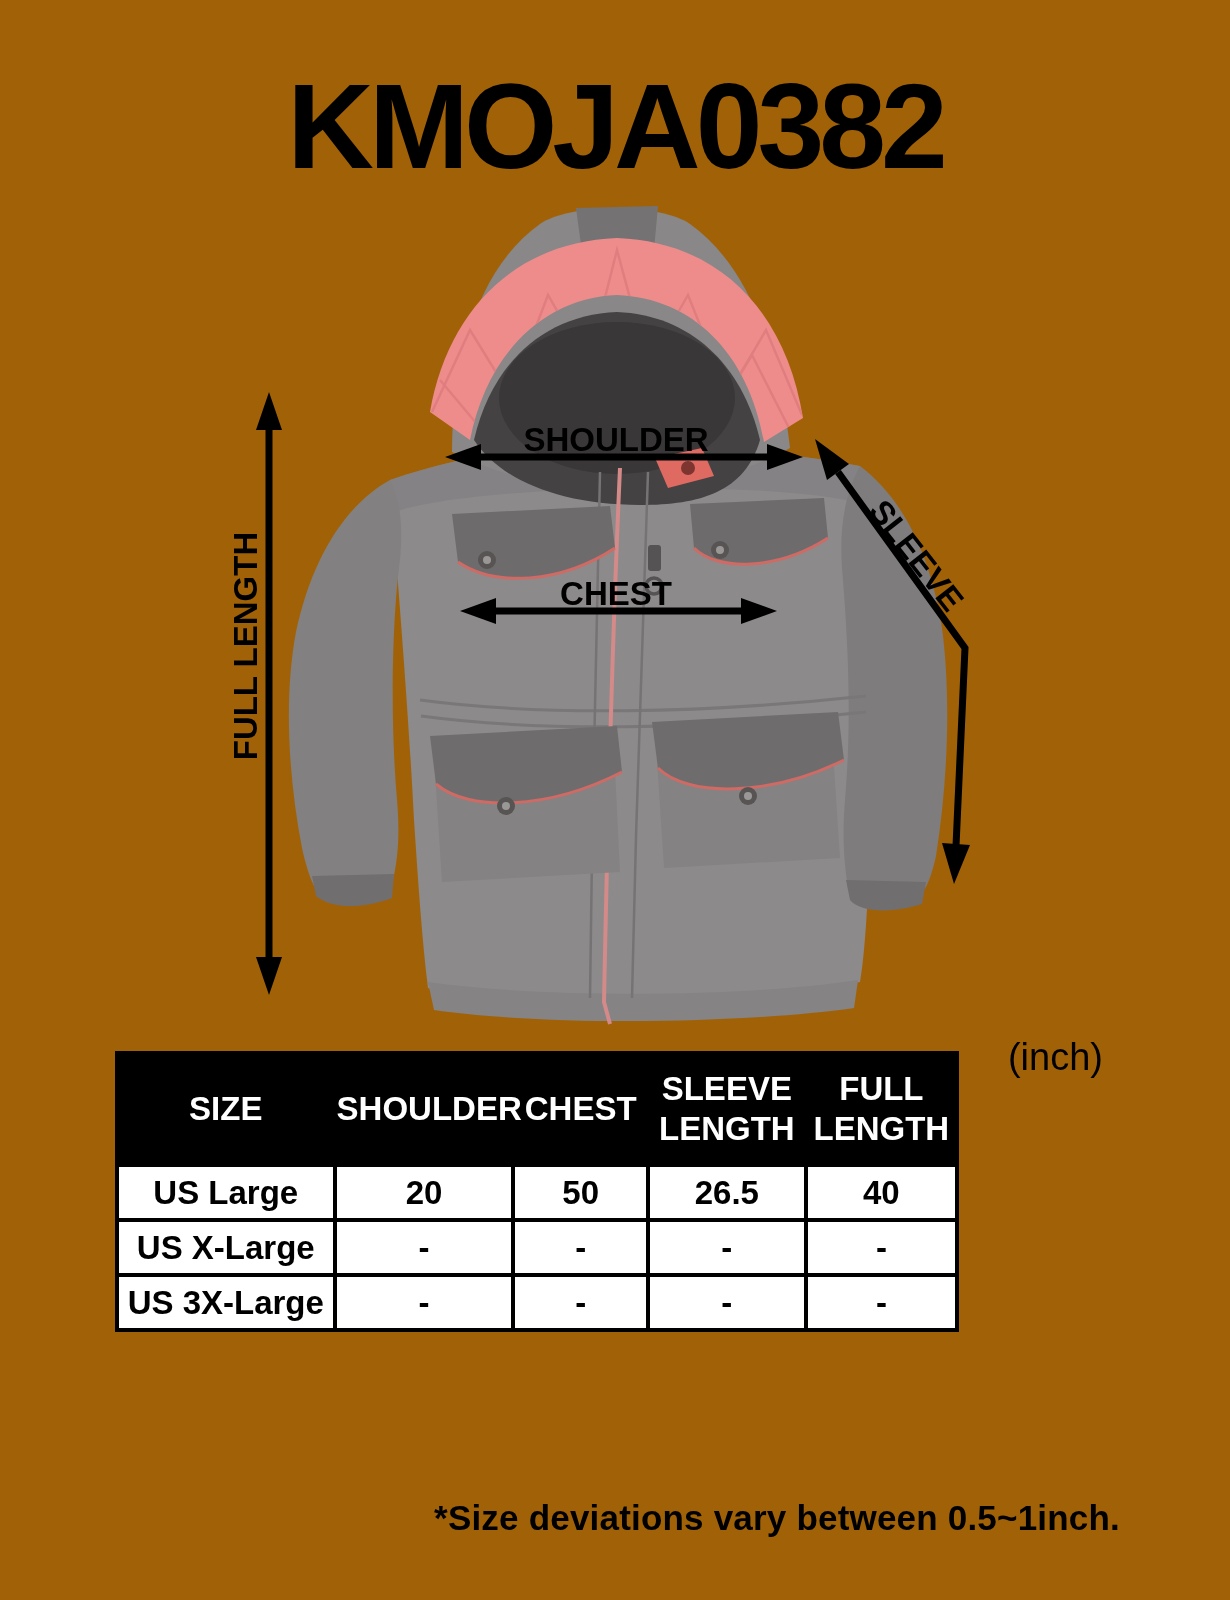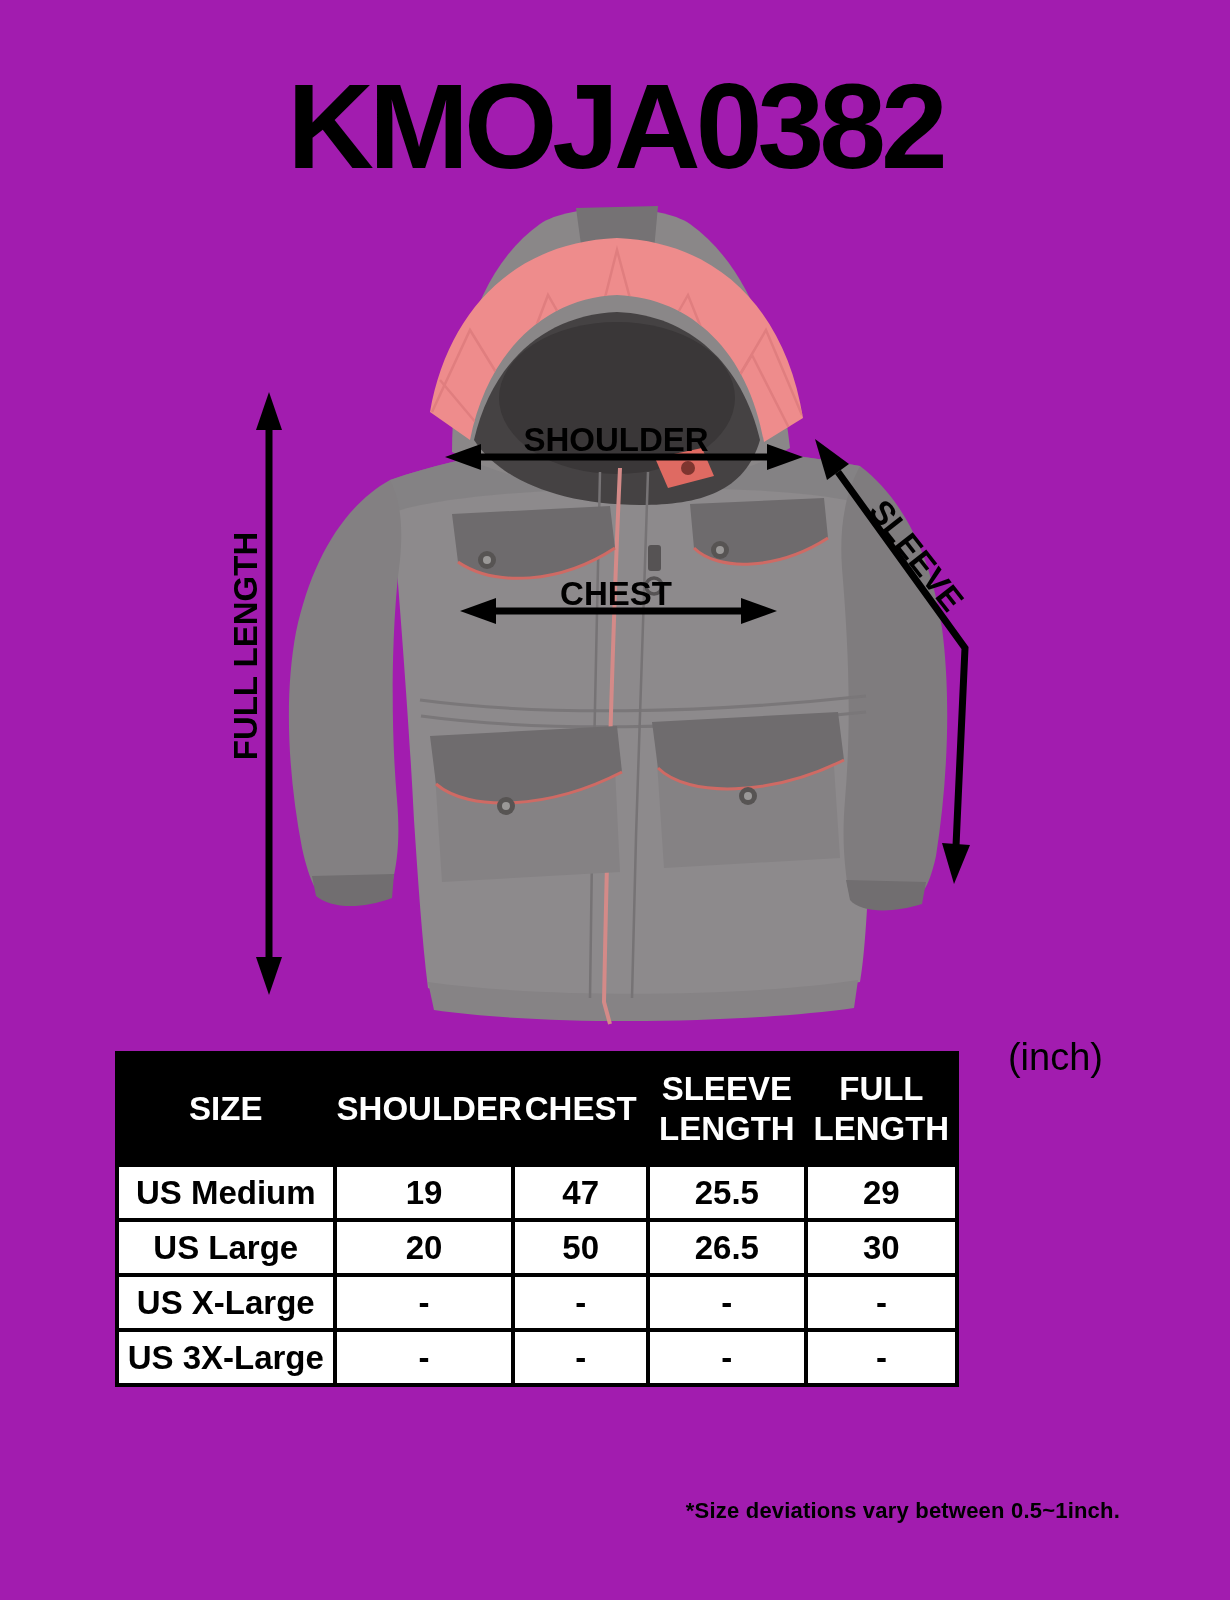--- a/index.html
+++ b/index.html
@@ -1,20 +1,20 @@
 <!DOCTYPE html>
 <html><head>
 <meta charset="utf-8">
 <style>
   * { margin:0; padding:0; box-sizing:border-box; }
   html,body { background:#ffffff; }
   .page {
     position:relative;
     width:1230px; height:1600px;
-    background:#a21caf;
+    background:#a16207;
     font-family:"Liberation Sans", sans-serif;
     overflow:hidden;
     color:#000;
   }
   .title {
     position:absolute;
     top:66px; left:50%;
     transform:translateX(-50%);
     font-size:120px;
     font-weight:bold;
@@ -64,21 +64,21 @@
     color:#ffffff;
     height:112px;
     white-space:pre-line;
     line-height:1.2;
   }
   .size-table tbody tr { height:55px; }
   .size-table tbody td, .size-table tbody th { color:#000; background:#fff; }
   .footnote {
     position:absolute;
     right:110px; top:1498px;
-    font-size:22px; font-weight:bold;
+    font-size:35px; font-weight:bold;
     letter-spacing:0.2px;
     white-space:nowrap;
   }
 </style>
 </head>
 <body>
 
 <div class="page">
 
   <h1 class="title">KMOJA0382</h1>
@@ -212,32 +212,25 @@
         <th>SHOULDER</th>
         <th>CHEST</th>
         <th>SLEEVE
 LENGTH</th>
         <th>FULL
 LENGTH</th>
       </tr>
     </thead>
     <tbody>
       <tr>
-        <th>US Medium</th>
-        <td>19</td>
-        <td>47</td>
-        <td>25.5</td>
-        <td>29</td>
-      </tr>
-      <tr>
         <th>US Large</th>
         <td>20</td>
         <td>50</td>
         <td>26.5</td>
-        <td>30</td>
+        <td>40</td>
       </tr>
       <tr>
         <th>US X-Large</th>
         <td>-</td>
         <td>-</td>
         <td>-</td>
         <td>-</td>
       </tr>
       <tr>
         <th>US 3X-Large</th>

